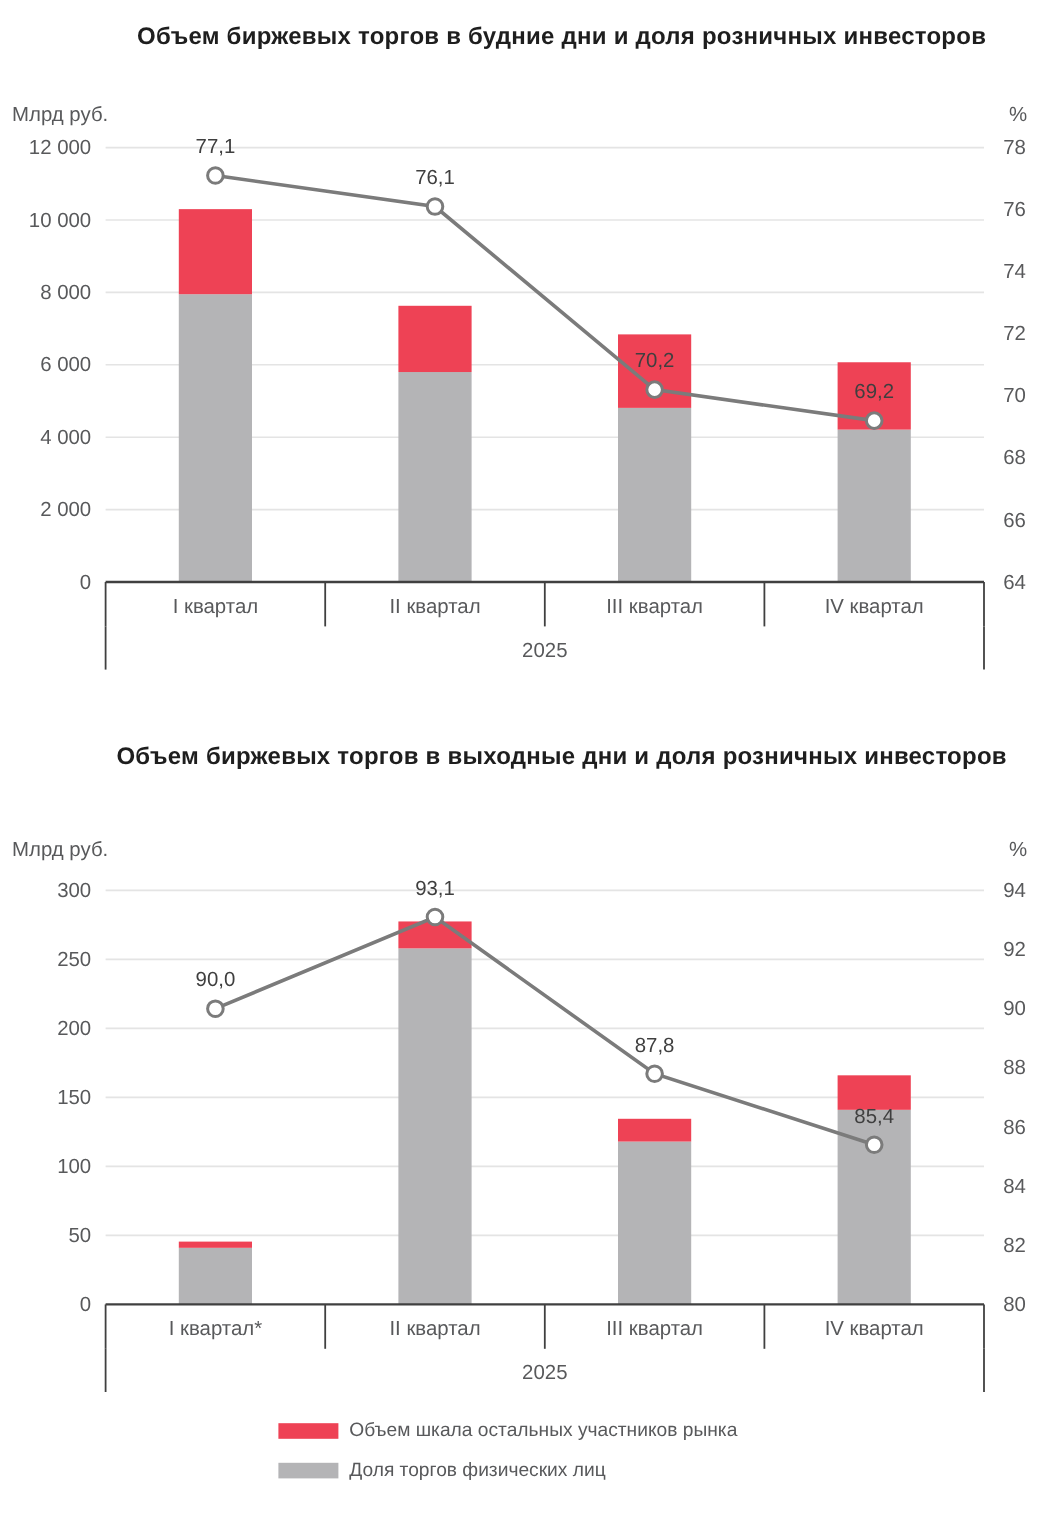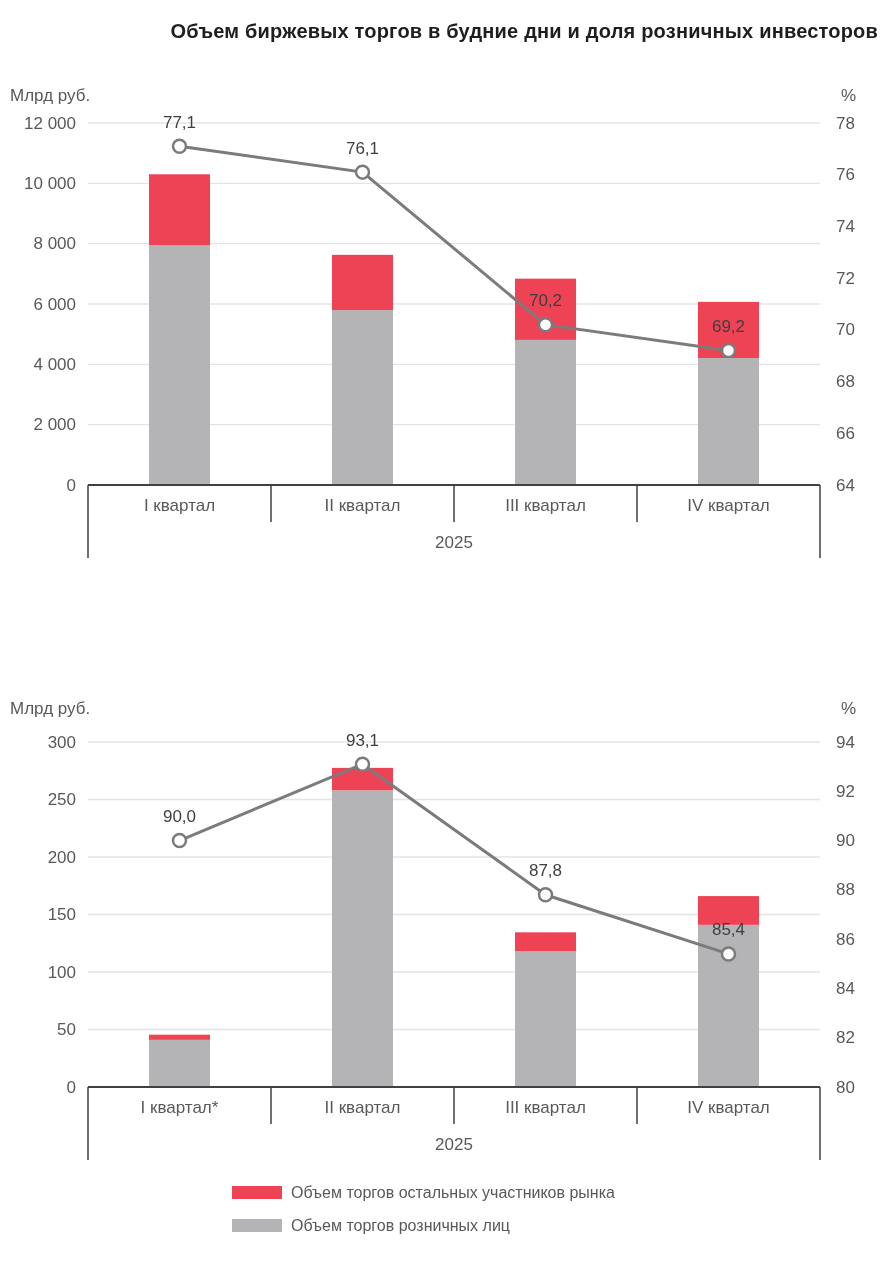--- a/index.html
+++ b/index.html
@@ -1,19 +1,19 @@
 <!DOCTYPE html>
 <html><head>
 <meta charset="utf-8">
 <style>
   html,body{margin:0;padding:0;background:#ffffff;}
   body{font-family:"Liberation Sans","DejaVu Sans",sans-serif;}
   .canvas{position:relative;width:886px;height:1280px;background:#fff;overflow:hidden;}
   .chart-title{position:absolute;left:0;width:886px;box-sizing:border-box;
-    padding-left:58px;padding-right:8px;text-align:right;
+    padding-left:58px;padding-right:8px;text-align:center;
     font-size:20px;font-weight:bold;color:#1e1e1e;letter-spacing:0.2px;}
   .chart-svg{position:absolute;left:0;width:886px;display:block;}
   .legend{position:absolute;left:232px;top:1176px;width:460px;}
   .legend-row{display:flex;align-items:center;height:33px;}
   .legend-row .swatch{width:50px;height:13px;margin-right:9px;flex:0 0 auto;}
   .swatch.red{background:#ee4255;}
   .swatch.gray{background:#b4b4b6;}
   .swatch.line-sw{background:transparent;height:18px;position:relative;}
   .legend-label{font-size:16px;color:#58595b;white-space:nowrap;}
 </style>
@@ -73,20 +73,21 @@
       <circle cx="179.5" cy="71.27142857142871" r="6.5" fill="#ffffff" stroke="#7b7b7b" stroke-width="2.5"></circle>
       <circle cx="362.5" cy="97.1285714285716" r="6.5" fill="#ffffff" stroke="#7b7b7b" stroke-width="2.5"></circle>
       <circle cx="545.5" cy="249.6857142857142" r="6.5" fill="#ffffff" stroke="#7b7b7b" stroke-width="2.5"></circle>
       <circle cx="728.5" cy="275.5428571428571" r="6.5" fill="#ffffff" stroke="#7b7b7b" stroke-width="2.5"></circle>
       <text x="179.5" y="47.271428571428714" text-anchor="middle" fill="#3f3f3f" font-size="17" font-family="&quot;Liberation Sans&quot;,&quot;DejaVu Sans&quot;,sans-serif" dominant-baseline="central" font-weight="normal">77,1</text>
       <text x="362.5" y="73.1285714285716" text-anchor="middle" fill="#3f3f3f" font-size="17" font-family="&quot;Liberation Sans&quot;,&quot;DejaVu Sans&quot;,sans-serif" dominant-baseline="central" font-weight="normal">76,1</text>
       <text x="545.5" y="225.6857142857142" text-anchor="middle" fill="#3f3f3f" font-size="17" font-family="&quot;Liberation Sans&quot;,&quot;DejaVu Sans&quot;,sans-serif" dominant-baseline="central" font-weight="normal">70,2</text>
       <text x="728.5" y="251.5428571428571" text-anchor="middle" fill="#3f3f3f" font-size="17" font-family="&quot;Liberation Sans&quot;,&quot;DejaVu Sans&quot;,sans-serif" dominant-baseline="central" font-weight="normal">69,2</text>
     </svg>
 
+  <div class="chart-title" style="top:620px;">Объем биржевых торгов в выходные дни и доля розничных инвесторов</div>
 
   <svg id="chart2" class="chart-svg" style="top:695px;" width="886" height="475" viewBox="0 0 886 475">
       <text x="10" y="13" text-anchor="start" fill="#58595b" font-size="17" font-family="&quot;Liberation Sans&quot;,&quot;DejaVu Sans&quot;,sans-serif" dominant-baseline="central" font-weight="normal">Млрд руб.</text>
       <text x="856" y="13" text-anchor="end" fill="#58595b" font-size="17" font-family="&quot;Liberation Sans&quot;,&quot;DejaVu Sans&quot;,sans-serif" dominant-baseline="central" font-weight="normal">%</text>
       <text x="76" y="392" text-anchor="end" fill="#58595b" font-size="17" font-family="&quot;Liberation Sans&quot;,&quot;DejaVu Sans&quot;,sans-serif" dominant-baseline="central" font-weight="normal">0</text>
       <line x1="88" y1="334.5" x2="820" y2="334.5" stroke="#e4e4e4" stroke-width="1.3"></line>
       <text x="76" y="334.5" text-anchor="end" fill="#58595b" font-size="17" font-family="&quot;Liberation Sans&quot;,&quot;DejaVu Sans&quot;,sans-serif" dominant-baseline="central" font-weight="normal">50</text>
       <line x1="88" y1="277" x2="820" y2="277" stroke="#e4e4e4" stroke-width="1.3"></line>
       <text x="76" y="277" text-anchor="end" fill="#58595b" font-size="17" font-family="&quot;Liberation Sans&quot;,&quot;DejaVu Sans&quot;,sans-serif" dominant-baseline="central" font-weight="normal">100</text>
       <line x1="88" y1="219.5" x2="820" y2="219.5" stroke="#e4e4e4" stroke-width="1.3"></line>
@@ -133,21 +134,21 @@
       <circle cx="728.5" cy="258.9285714285713" r="6.5" fill="#ffffff" stroke="#7b7b7b" stroke-width="2.5"></circle>
       <text x="179.5" y="121.57142857142856" text-anchor="middle" fill="#3f3f3f" font-size="17" font-family="&quot;Liberation Sans&quot;,&quot;DejaVu Sans&quot;,sans-serif" dominant-baseline="central" font-weight="normal">90,0</text>
       <text x="362.5" y="45.17857142857156" text-anchor="middle" fill="#3f3f3f" font-size="17" font-family="&quot;Liberation Sans&quot;,&quot;DejaVu Sans&quot;,sans-serif" dominant-baseline="central" font-weight="normal">93,1</text>
       <text x="545.5" y="175.78571428571436" text-anchor="middle" fill="#3f3f3f" font-size="17" font-family="&quot;Liberation Sans&quot;,&quot;DejaVu Sans&quot;,sans-serif" dominant-baseline="central" font-weight="normal">87,8</text>
       <text x="728.5" y="234.92857142857127" text-anchor="middle" fill="#3f3f3f" font-size="17" font-family="&quot;Liberation Sans&quot;,&quot;DejaVu Sans&quot;,sans-serif" dominant-baseline="central" font-weight="normal">85,4</text>
     </svg>
 
   <div class="legend">
     <div class="legend-row">
       <span class="swatch red"></span>
-      <span class="legend-label">Объем торгов остальных участников рынка</span>
+      <span class="legend-label">Объем шкала остальных участников рынка</span>
     </div>
     <div class="legend-row">
       <span class="swatch gray"></span>
-      <span class="legend-label">Объем торгов розничных лиц</span>
+      <span class="legend-label">Доля торгов физических лиц</span>
     </div>
   </div>
 
 </div>
 
 </body></html>

